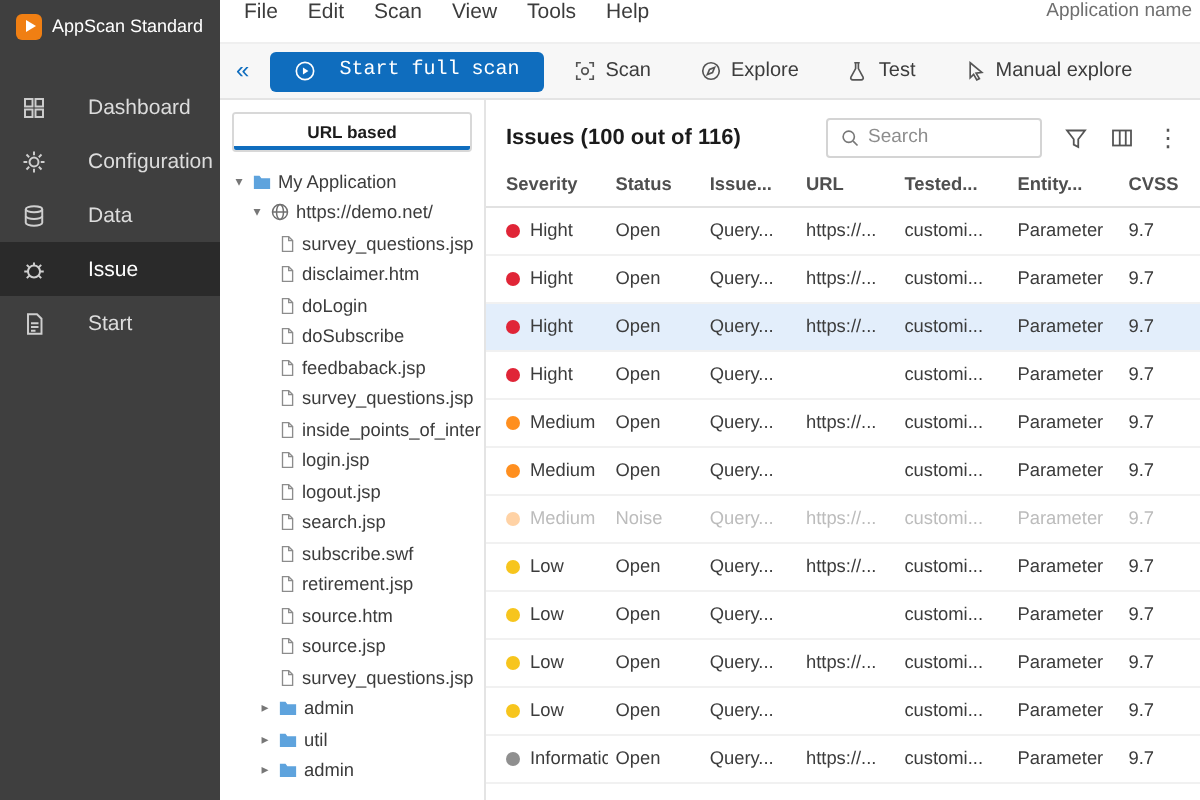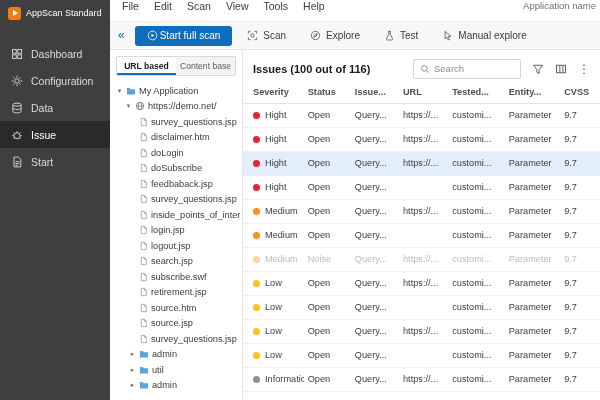--- a/index.html
+++ b/index.html
@@ -7,33 +7,33 @@
   body{font-family:"Liberation Sans",sans-serif;font-size:10px;color:#333}
   .app{display:flex;width:600px;height:400px;background:#fca5a5;overflow:hidden}
 
   
   .sidebar{width:110px;background:#3f3f3f;flex-shrink:0;display:flex;flex-direction:column}
   .brand{display:flex;align-items:center;gap:5px;height:26px;padding:0 8px}
   .brand-logo{width:13px;height:13px;background:#f07f13;border-radius:3px;position:relative;flex-shrink:0}
   .brand-logo::after{content:"";position:absolute;left:4.5px;top:3.5px;border-left:5px solid #fff;border-top:3px solid transparent;border-bottom:3px solid transparent}
   .brand-name{font-size:9px;color:#fff;white-space:nowrap}
   .nav{margin-top:14px}
-  .nav-item{display:flex;align-items:center;gap:8px;height:27px;padding:0 11px;cursor:pointer;font-size:10.5px;color:#dcdcdc;white-space:nowrap}
+  .nav-item{display:flex;align-items:center;gap:21px;height:27px;padding:0 11px;cursor:pointer;font-size:10.5px;color:#dcdcdc;white-space:nowrap}
   .nav-item.active{background:#2a2a2a;color:#fff}
   .nav-item svg{width:12px;height:12px;stroke:#cfcfcf;fill:none;stroke-width:1.3;flex-shrink:0}
 
   
   .main{flex:1;display:flex;flex-direction:column;min-width:0}
   .menubar{height:22px;background:#fff;display:flex;align-items:flex-start;padding:0 4px 0 12px;border-bottom:1px solid #efefef;font-size:10.5px;color:#3c3c3c}
   .menu-item{margin-right:15px;cursor:pointer;white-space:nowrap}
   .menubar-right{margin-left:auto;color:#6f6f6f;font-size:9.5px;white-space:nowrap;overflow:hidden}
 
   .toolbar{height:28px;background:#f7f7f7;border-bottom:1px solid #e4e4e4;display:flex;align-items:center;padding:0 8px;gap:6px;flex-shrink:0}
   .collapse-btn{color:#0f6dbe;font-size:12px;cursor:pointer;margin:0 4px 2px 0;line-height:1}
-  .btn-primary{display:flex;align-items:center;gap:2px;background:#0f6dbe;color:#fff;border:none;height:20px;padding:0 12px;border-radius:3px;font-size:10px;cursor:pointer;font-family:Liberation Sans, sans-serif;white-space:nowrap}
+  .btn-primary{display:flex;align-items:center;gap:12px;background:#0f6dbe;color:#fff;border:none;height:20px;padding:0 12px;border-radius:3px;font-size:10px;cursor:pointer;font-family:Liberation Mono, monospace;white-space:nowrap}
   .btn-primary svg{width:11px;height:11px;stroke:#fff;fill:none;stroke-width:1.2;flex-shrink:0}
   .tool-btn{display:flex;align-items:center;gap:5px;background:none;border:none;font-size:10px;color:#3c3c3c;cursor:pointer;padding:0 9px;font-family:inherit;white-space:nowrap}
   .tool-btn svg{width:11px;height:11px;stroke:#555;fill:none;stroke-width:1.2;flex-shrink:0}
 
   .content{flex:1;display:flex;min-height:0}
 
   
   .tree-panel{width:133px;border-right:1px solid #e4e4e4;flex-shrink:0;padding:6px 0 0 6px;overflow:hidden;background:#fff}
   .tabs{display:flex;border:1px solid #d8d8d8;margin:0 6px 7px 0;border-radius:2px;overflow:hidden}
   .tab{flex:1;text-align:center;padding:4px 1px;font-size:8.6px;cursor:pointer;background:#f4f4f4;color:#5a5a5a;white-space:nowrap}
@@ -169,21 +169,20 @@
           </svg>
         <span>Manual explore</span>
       </button>
     </div>
 
     <div class="content">
 
       <div class="tree-panel">
         <div class="tabs">
           <div class="tab active">URL based</div>
-          <div class="tab">Content base</div>
         </div>
         <div class="tree">
           <div class="tree-row">
             <span class="chev">▾</span>
             <svg class="folder-ic" viewBox="0 0 16 16">
                 <path d="M1.5 3h4.5l1.5 2h7v8.5h-13z"></path>
               </svg>
             <span>My Application</span>
           </div>
           <div class="tree-row indent1">

